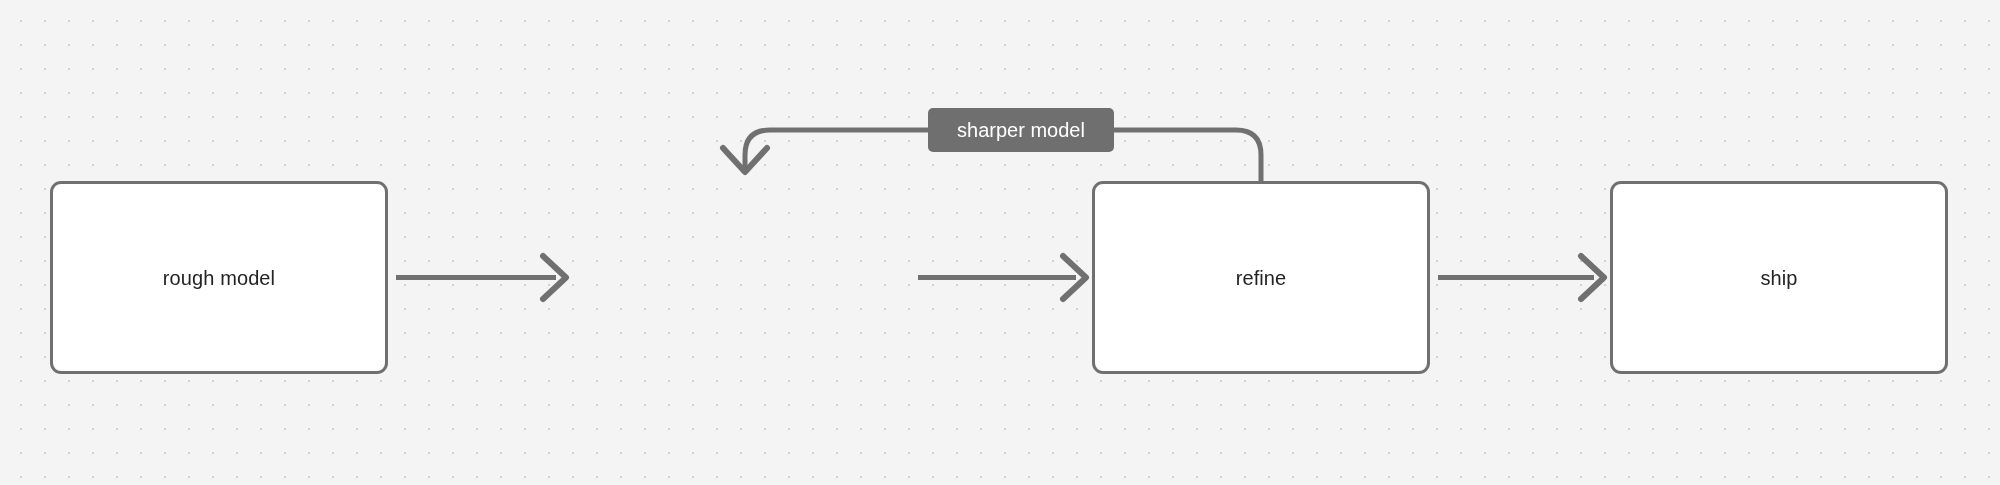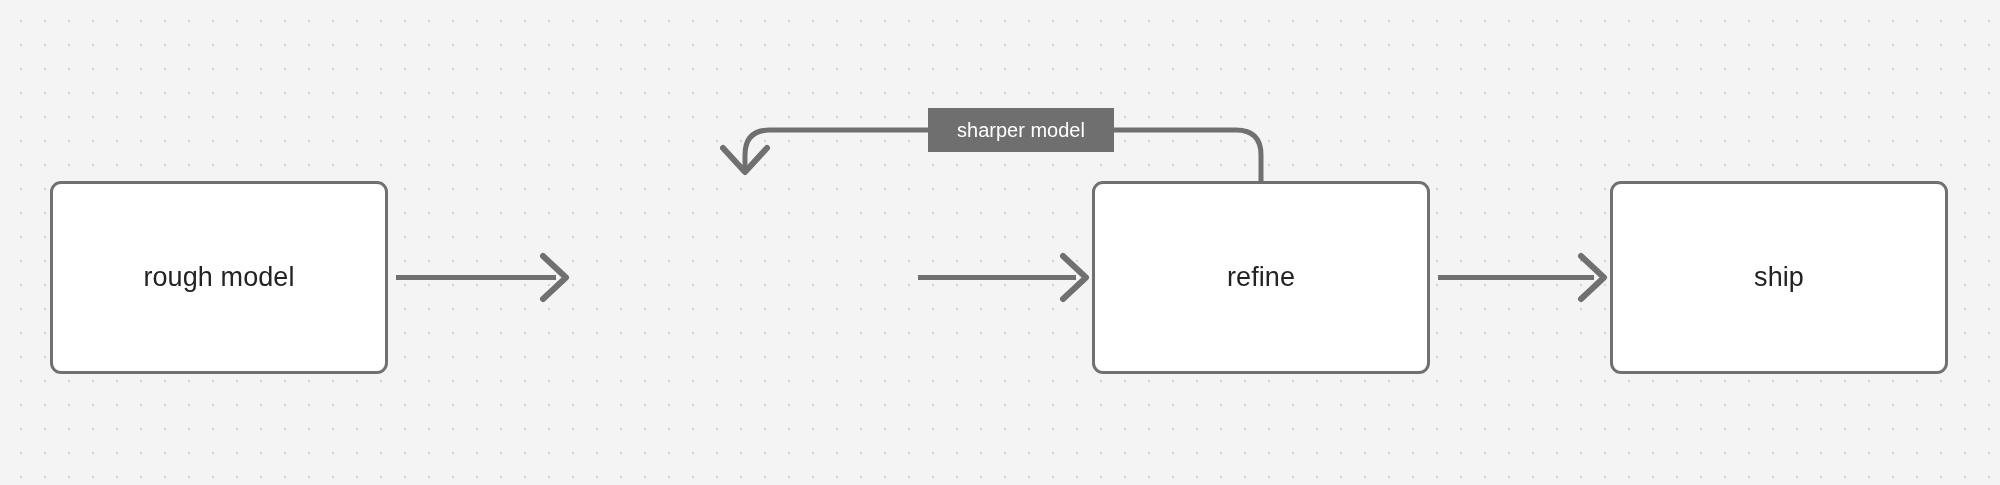--- a/index.html
+++ b/index.html
@@ -36,33 +36,33 @@
     position: absolute;
     box-sizing: border-box;
     background: #ffffff;
     border: 3px solid #707070;
     border-radius: 11px;
     display: flex;
     align-items: center;
     justify-content: center;
   }
   .node-label {
-    font-size: 27px;
+    font-size: 20px;
     line-height: 1;
     color: #232323;
     letter-spacing: 0.1px;
     white-space: nowrap;
   }
 
   .edge-label {
     position: absolute;
     box-sizing: border-box;
     background: #6f6f6f;
     color: #ffffff;
-    border-radius: 0;
+    border-radius: 5px;
     font-size: 20px;
     line-height: 1;
     display: flex;
     align-items: center;
     justify-content: center;
     padding: 0 13px;
     white-space: nowrap;
   }
 </style>
 </head>

